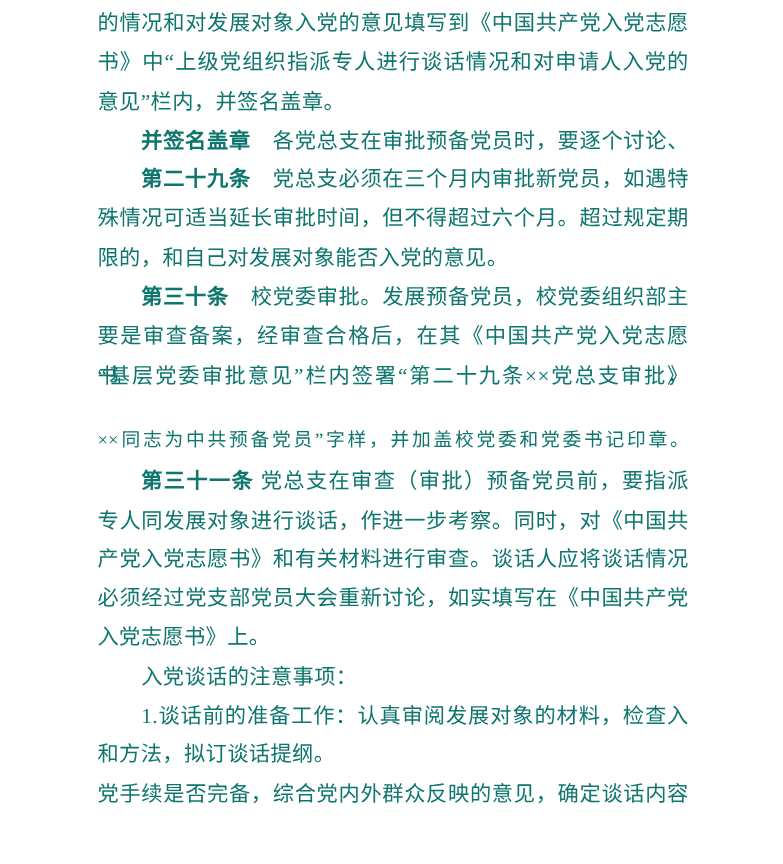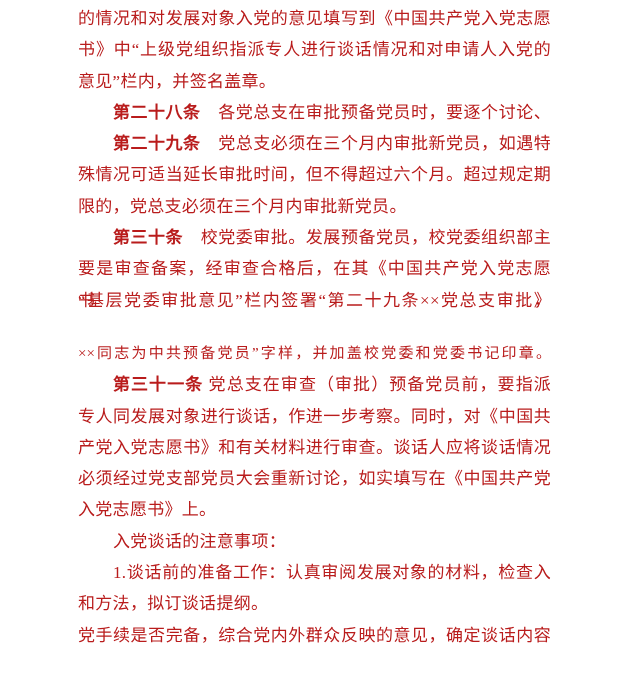--- a/index.html
+++ b/index.html
@@ -17,21 +17,21 @@
   .doc {
     position: absolute;
     left: 78px;
     top: 3px;
     width: 473px;
   }
   .line {
     height: 31.3px;
     line-height: 31.3px;
     font-size: 17px;
-    color: #b91c1c;
+    color: #0f766e;
     text-align: justify;
     letter-spacing: 0.3px;
     white-space: nowrap;
   }
   
   .line.j {
     white-space: normal;
     text-align-last: justify;
   }
   
@@ -50,25 +50,25 @@
 </style>
 </head>
 <body>
 
 <div class="doc">
 
   <div class="line j"><span>的情况和对发展对象入党的意见填写到《中国共产党入党志愿</span></div>
   <div class="line j"><span>书》中“上级党组织指派专人进行谈话情况和对申请人入党的</span></div>
   <div class="line"><span>意见”栏内，并签名盖章。</span></div>
 
-  <div class="line j ind"><span class="b">第二十八条</span><span>　各党总支在审批预备党员时，要逐个讨论、</span></div>
+  <div class="line j ind"><span class="b">并签名盖章</span><span>　各党总支在审批预备党员时，要逐个讨论、</span></div>
 
   <div class="line j ind"><span class="b">第二十九条</span><span>　党总支必须在三个月内审批新党员，如遇特</span></div>
   <div class="line j"><span>殊情况可适当延长审批时间，但不得超过六个月。超过规定期</span></div>
-  <div class="line"><span>限的，党总支必须在三个月内审批新党员。</span></div>
+  <div class="line"><span>限的，和自己对发展对象能否入党的意见。</span></div>
 
   <div class="line j ind"><span class="b">第三十条</span><span>　校党委审批。发展预备党员，校党委组织部主</span></div>
   <div class="line j"><span>要是审查备案，经审查合格后，在其《中国共产党入党志愿书》</span></div>
   <div class="line j"><span>“基层党委审批意见”栏内签署“第二十九条××党总支审批，</span></div>
   <div class="line j tight"><span>××同志为中共预备党员”字样，并加盖校党委和党委书记印章。</span></div>
 
   <div class="line j ind"><span class="b">第三十一条</span><span> 党总支在审查（审批）预备党员前，要指派</span></div>
   <div class="line j"><span>专人同发展对象进行谈话，作进一步考察。同时，对《中国共</span></div>
   <div class="line j"><span>产党入党志愿书》和有关材料进行审查。谈话人应将谈话情况</span></div>
   <div class="line j"><span>必须经过党支部党员大会重新讨论，如实填写在《中国共产党</span></div>

